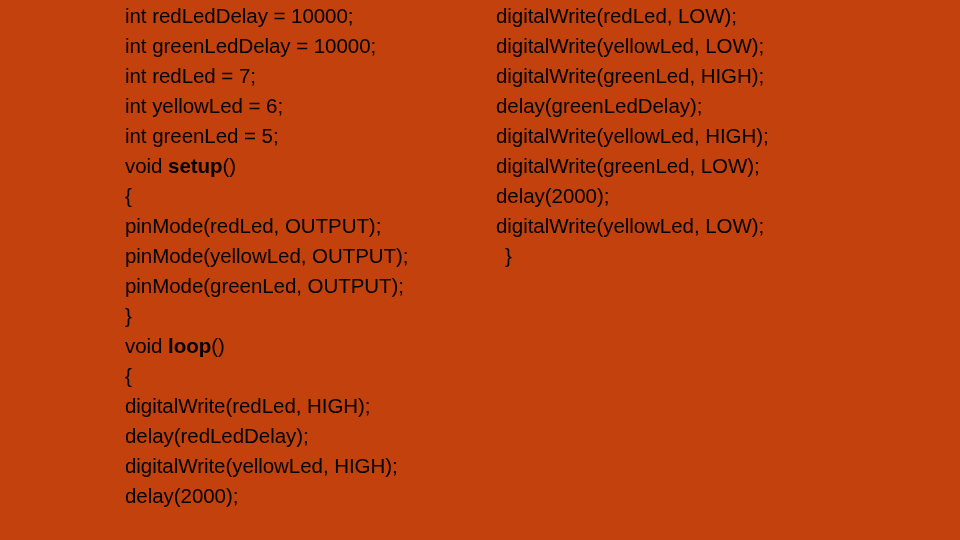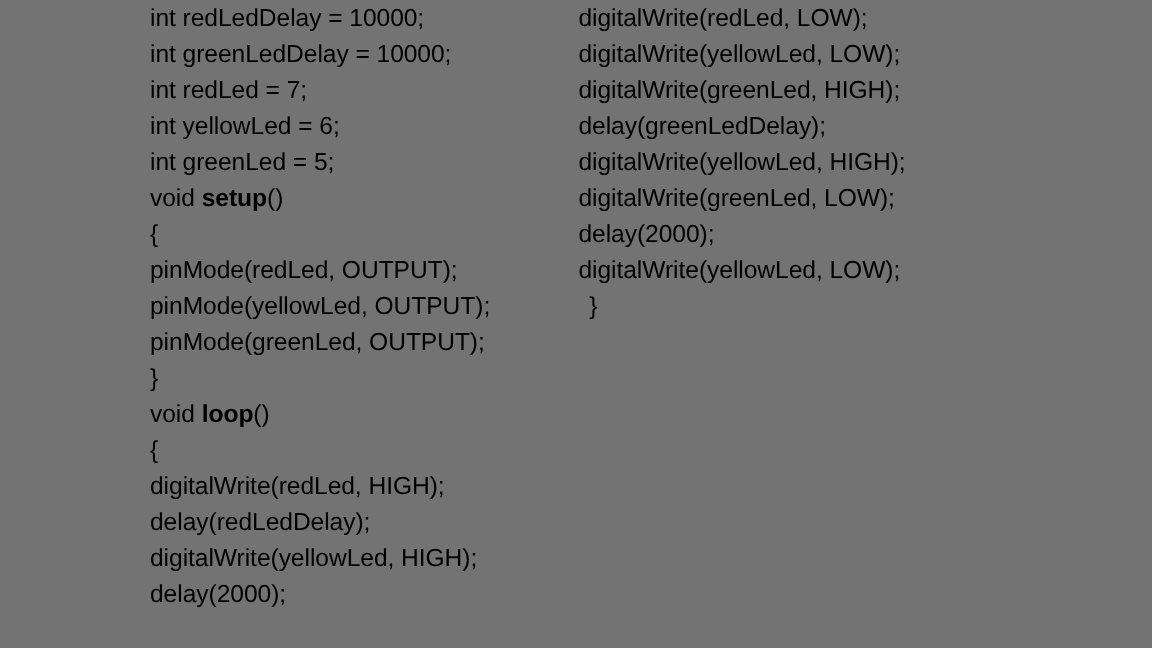--- a/index.html
+++ b/index.html
@@ -14,41 +14,41 @@
     background: #ffffff;
     font-family: "Liberation Sans", sans-serif;
     color: #000000;
     overflow: hidden;
   }
 
   .slide {
     position: relative;
     width: 960px;
     height: 540px;
-    background: #737373;
+    background: #c2410c;
   }
 
   .code-column {
     position: absolute;
     top: 0;
     font-size: 20.5px;
     line-height: 30px;
     color: #000000;
     white-space: pre;
     letter-spacing: -0.05px;
   }
 
   .code-column.left {
     left: 125px;
     top: 1px;
     width: 340px;
   }
 
   .code-column.right {
-    left: 482px;
+    left: 496px;
     top: 1px;
     width: 400px;
   }
 
   .code-line {
     display: block;
     height: 30px;
     line-height: 30px;
     white-space: pre;
   }

